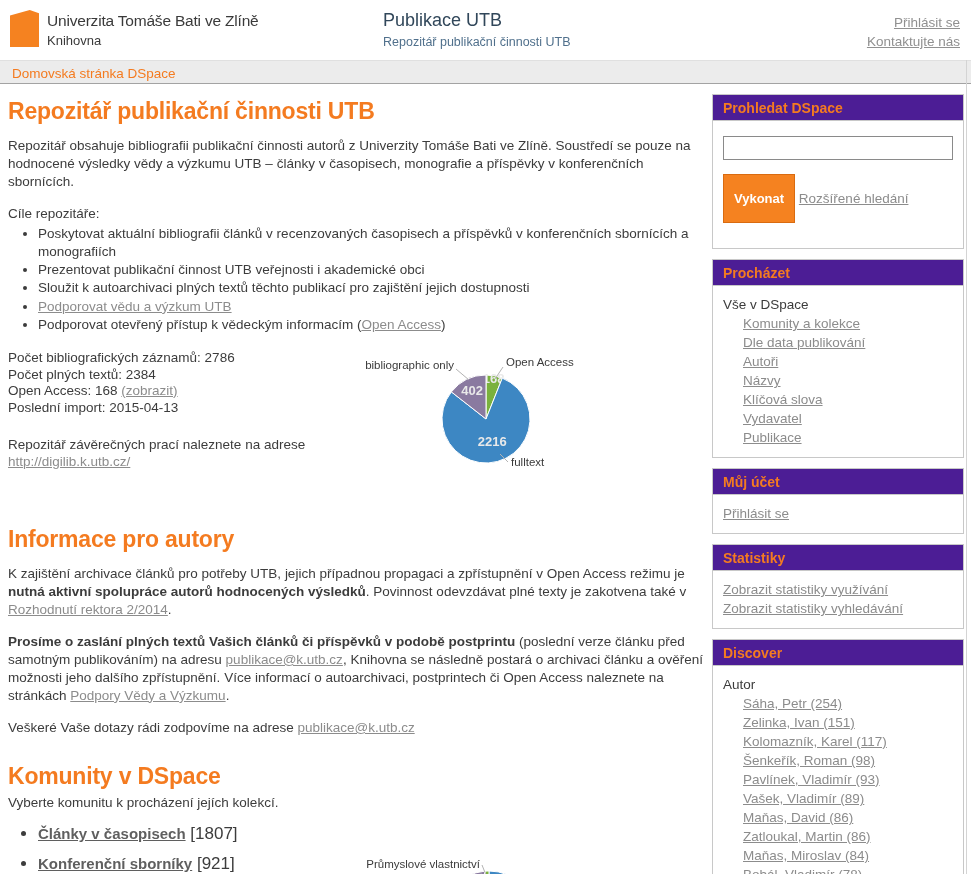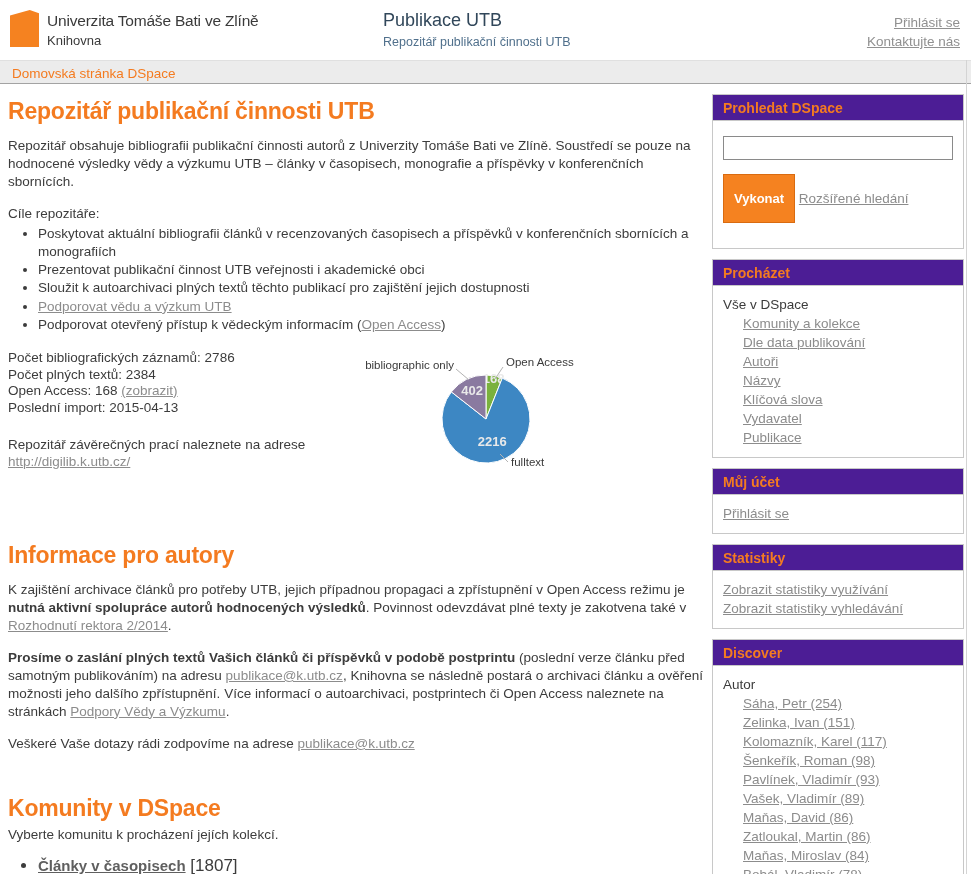--- a/index.html
+++ b/index.html
@@ -45,21 +45,21 @@
   .chart { position:absolute; }
   .chart1 { left:348px; top:-2px; width:290px; height:150px; }
   .chart2 { left:330px; top:30px; width:330px; height:140px; }
   .plabel { position:absolute; font-size:11.5px; color:#3a3a3a; white-space:nowrap; }
   .r { text-align:right; }
   svg.pie, svg.leader { position:absolute; left:0; top:0; }
   svg.leader line { stroke:#b3b3b3; stroke-width:1; }
   .pie-value { fill:#e9e9e9; font-size:13px; font-weight:bold; text-anchor:middle; font-family:"Liberation Sans","DejaVu Sans",sans-serif; }
 
   
-  .sec-gap { margin-top:42px; }
+  .sec-gap { margin-top:26px; }
 
   
   .kom-wrap { position:relative; min-height:170px; }
   ul.kom { margin:12px 0 20px 30px; }
   ul.kom li { font-size:17px; margin-bottom:10px; color:#3c3c3c; }
   .klink { color:#5f5f5f; font-weight:bold; font-size:15px; text-decoration:underline; cursor:pointer; }
   .kcount { font-size:17px; color:#3c3c3c; }
 
   
   .sbox { border:1px solid #c8c8c8; margin-bottom:10px; background:#fff; }

